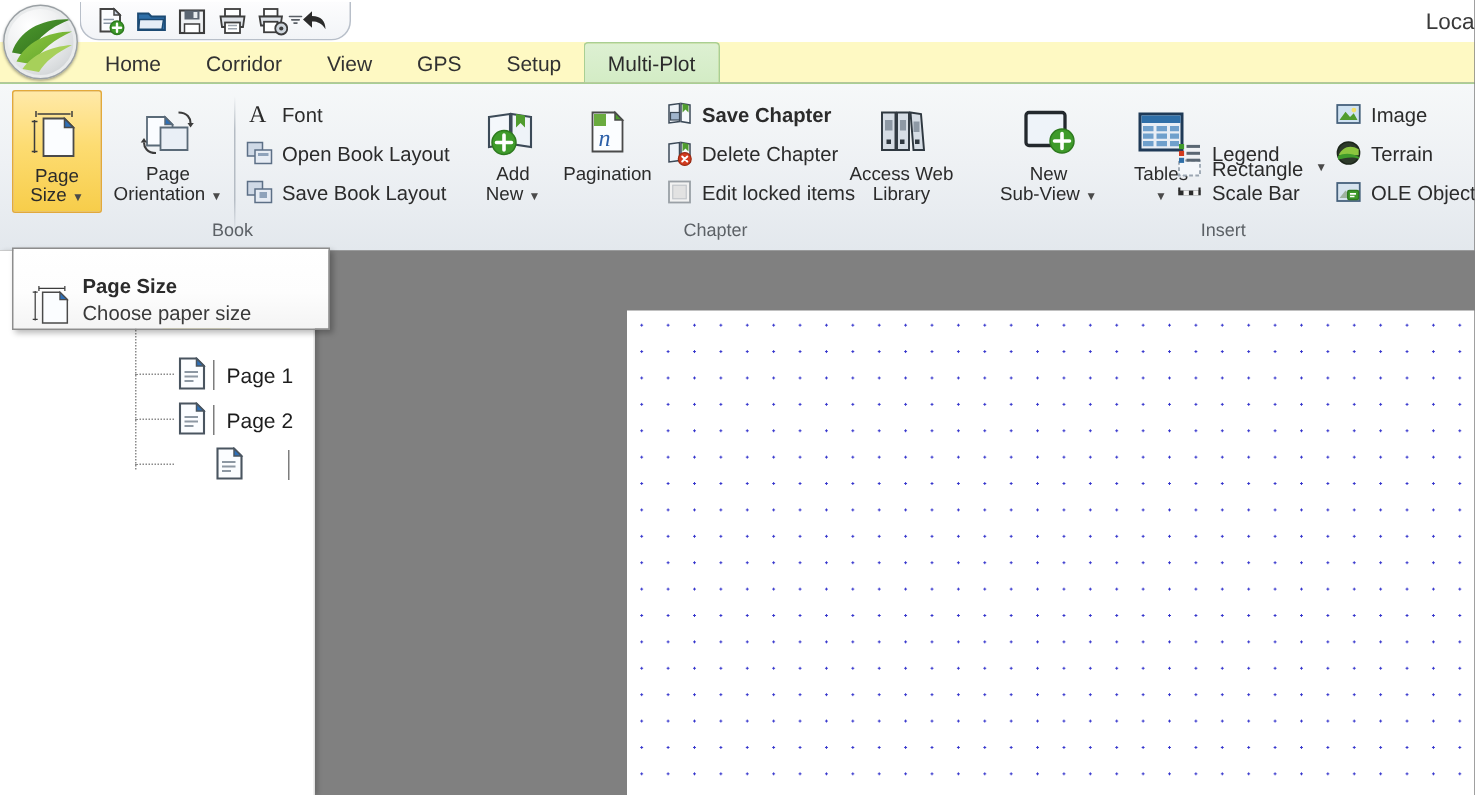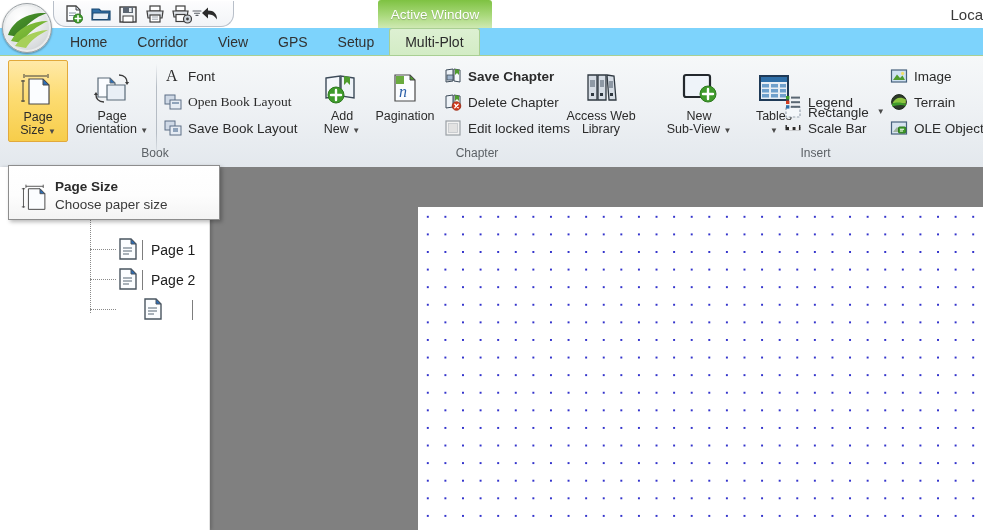--- a/index.html
+++ b/index.html
@@ -46,21 +46,21 @@
       radial-gradient(circle at 35% 28%, #ffffff 0%, #f0f1f2 38%, #d8dbdd 70%, #b6babd 100%);
     border:1px solid #9aa0a4;
     box-shadow:0 1px 2px rgba(0,0,0,.35), inset 0 0 0 2px #e9ebec;
     overflow:hidden;z-index:6;
   }
   .logo svg{position:absolute;left:0;top:0;}
 
   
   .tabstrip{
     position:absolute;left:0;top:28px;width:983px;height:27px;
-    background:#7dd3fc;
+    background:#fef9c3;
   }
   .tabs{position:absolute;left:55px;top:0;display:flex;height:27px;align-items:stretch;}
   .tab{
     padding:0 15px;display:flex;align-items:center;justify-content:center;
     font-size:14px;color:#323232;cursor:default;white-space:nowrap;
   }
   .tab.active{
     background:linear-gradient(180deg,#ddf0d2 0%,#d3ecc5 100%);
     border:1px solid #a9cf93;border-bottom:none;border-radius:3px 3px 0 0;
     color:#2b2b2b;
@@ -157,21 +157,21 @@
     background-position:1px 1px;
   }
 
   
   .tooltip{
     position:absolute;left:8px;top:165px;width:212px;height:55px;
     background:linear-gradient(180deg,#ffffff 0%,#fdfdfd 55%,#f4f4f4 100%);
     border:1px solid #8d8d8d;
     box-shadow:2px 2px 4px rgba(0,0,0,.28);
     z-index:30;box-sizing:border-box;
-    display:flex;align-items:center;padding:7px 8px 0 8px;
+    display:flex;align-items:flex-end;padding:7px 8px 0 8px;
   }
   .tooltip .tip-ic{width:28px;height:32px;flex:0 0 28px;margin:2px 6px 0 4px;}
   .tooltip .tt{display:flex;flex-direction:column;}
   .tooltip .tt-title{font-size:13.5px;font-weight:bold;color:#2b2b2b;line-height:17px;}
   .tooltip .tt-desc{font-size:13.5px;color:#3a3a3a;line-height:20px;}
 </style>
 </head>
 <body>
 
 <div class="app">
@@ -267,23 +267,20 @@
           <span>GPS</span>
         </div>
         <div class="tab">
           <span>Setup</span>
         </div>
         <div class="tab active">
           <span>Multi-Plot</span>
         </div>
       </div>
   </div>
-  <div class="ctxtab">
-    <span>Active Window</span>
-  </div>
 
   <div class="ribbon">
 
     <div class="rgroup" style="left:4px;width:302px;">
       <div class="gbody">
         <div class="bigbtn sel" style="left:4px;">
           <div class="bic">
             <svg width="34" height="36" viewBox="0 0 34 36">
               <path d="M4 5 L26 5" stroke="#3c3c3c" stroke-width="1" fill="none"></path>
               <path d="M3 3 L3 7 M27 3 L27 7" stroke="#3c3c3c" stroke-width="1"></path>
@@ -323,21 +320,21 @@
 
         <div class="smallbtn" style="left:160px;top:5px;">
           <span class="sic">
             <svg width="18" height="18" viewBox="0 0 18 18">
                 <text x="2" y="14" font-family="Liberation Serif, serif" font-size="16" fill="#2b2b2b">A</text>
               </svg>
           </span>
           <span>Font</span>
         </div>
 
-        <div class="smallbtn" style="left:160px;top:31px;font-family:Liberation Serif, serif;">
+        <div class="smallbtn" style="left:160px;top:31px;">
           <span class="sic">
             <svg width="18" height="18" viewBox="0 0 18 18">
               <rect x="1" y="2" width="10" height="9" fill="#cfd9e6" stroke="#5c6f86" stroke-width="1"></rect>
               <rect x="6" y="7" width="11" height="9" fill="#e6ecf4" stroke="#5c6f86" stroke-width="1"></rect>
               <rect x="8" y="9" width="7" height="2" fill="#8fa3bb"></rect>
             </svg>
           </span>
           <span>Open Book Layout</span>
         </div>
 

